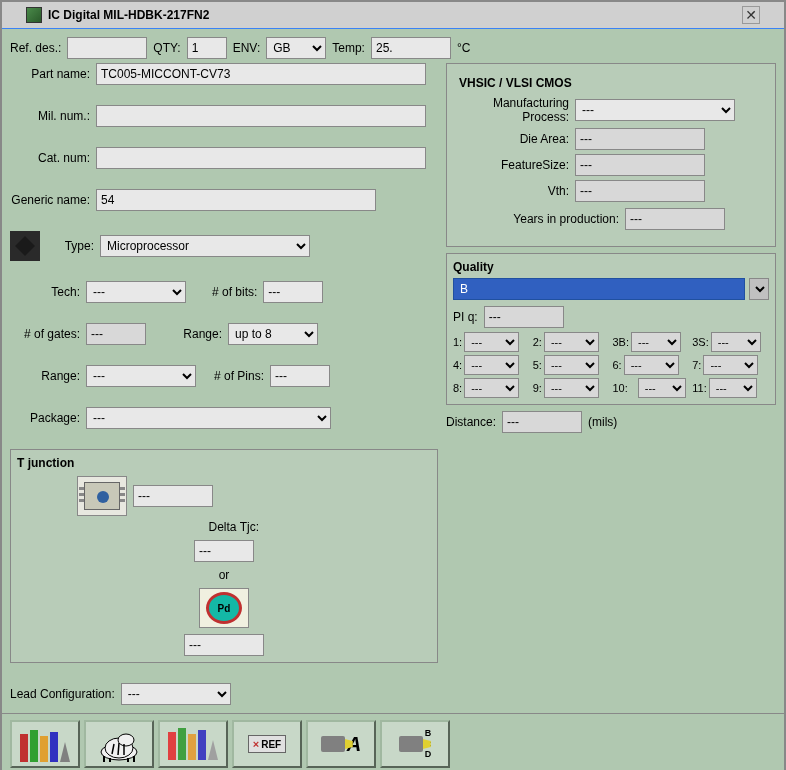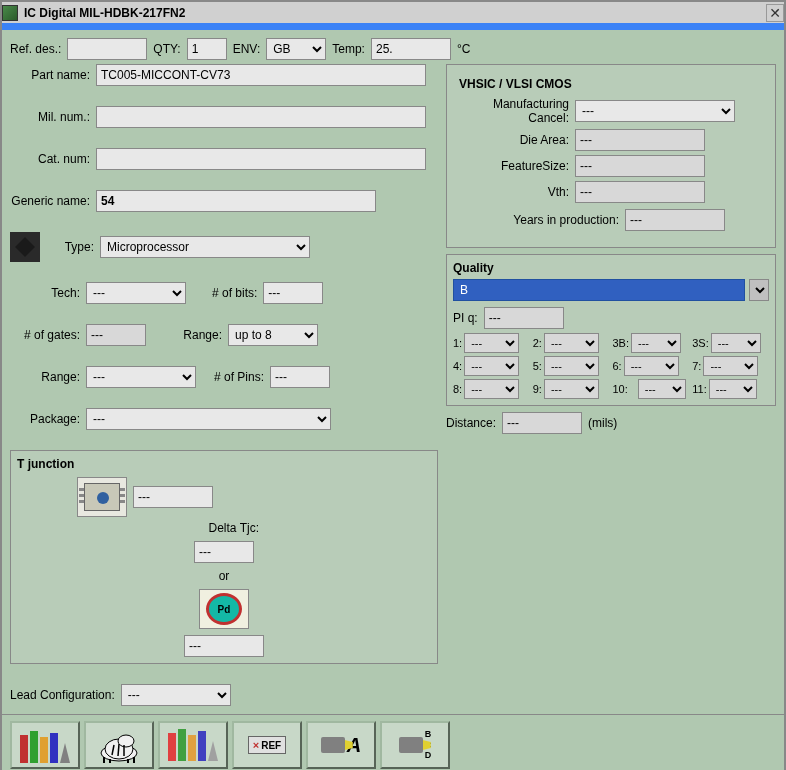--- a/index.html
+++ b/index.html
@@ -14,22 +14,22 @@
     .window {
       width: 786px;
       height: 770px;
       background: #b0c8b0;
       border: 2px solid #888;
       display: flex;
       flex-direction: column;
     }
     .title-bar {
       background: #d0d0d0;
-      border-bottom: 7px solid #3b82f6;
-      padding: 4px 0;
+      border-bottom: 1px solid #3b82f6;
+      padding: 4px 24px;
       display: flex;
       align-items: center;
       justify-content: space-between;
       height: 28px;
     }
     .title-bar-left {
       display: flex;
       align-items: center;
       gap: 6px;
     }
@@ -200,21 +200,21 @@
           <input type="text" style="width: 330px;" value="">
         </div>
 
         <div class="row">
           <span class="label" style="width:80px; text-align:right;">Cat. num:</span>
           <input type="text" style="width: 330px;" value="">
         </div>
 
         <div class="row">
           <span class="label" style="width:80px; text-align:right;">Generic name:</span>
-          <input type="text" style="width: 280px; font-weight: bold;" value="54">
+          <input type="text" style="width: 280px;" value="54">
         </div>
 
         <div class="row">
           <div style="width:30px; height:30px; background:#2a2a2a; display:flex; align-items:center; justify-content:center; margin-right:4px;">
             <div style="width:20px; height:20px; background:#1a1a1a; clip-path:polygon(50% 0%, 100% 50%, 50% 100%, 0% 50%);"></div>
           </div>
           <span class="label" style="width:44px; text-align:right;">Type:</span>
           <select style="width:210px;">
             <option>Microprocessor</option>
             <option>Gate/Logic</option>
@@ -297,21 +297,21 @@
         </div>
 
       </div>
 
       <div style="width:330px; display:flex; flex-direction:column; gap:6px;">
 
         <div class="vhsic-box">
           <div class="vhsic-title">VHSIC / VLSI CMOS</div>
 
           <div class="vhsic-row">
-            <span class="vhsic-label">Manufacturing Cancel:</span>
+            <span class="vhsic-label">Manufacturing Process:</span>
             <select style="width:160px;">
               <option>---</option>
             </select>
           </div>
 
           <div class="vhsic-row">
             <span class="vhsic-label">Die Area:</span>
             <input type="text" style="width: 130px; background: rgb(216, 216, 216);" value="---">
           </div>
 

